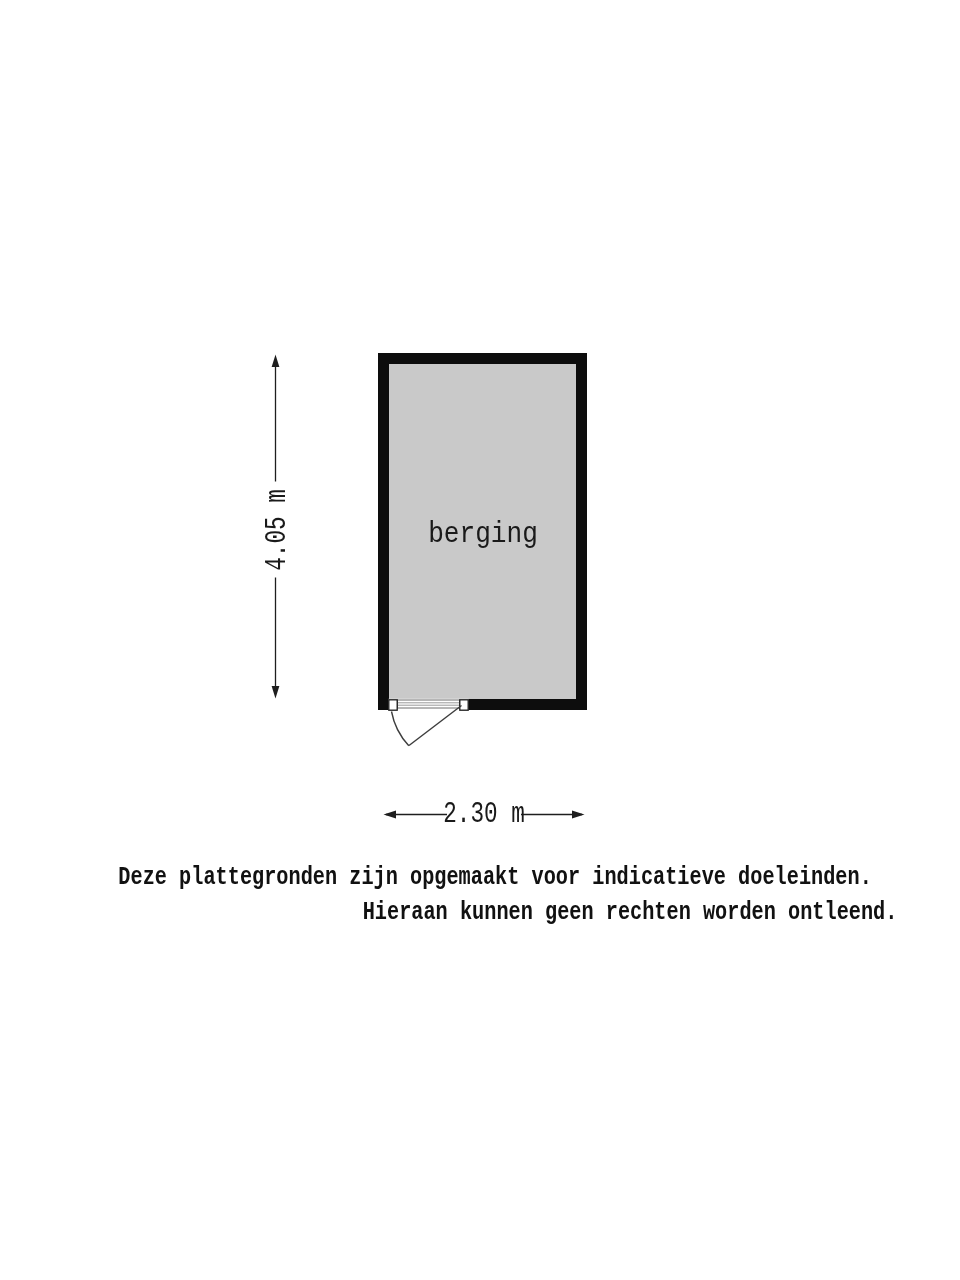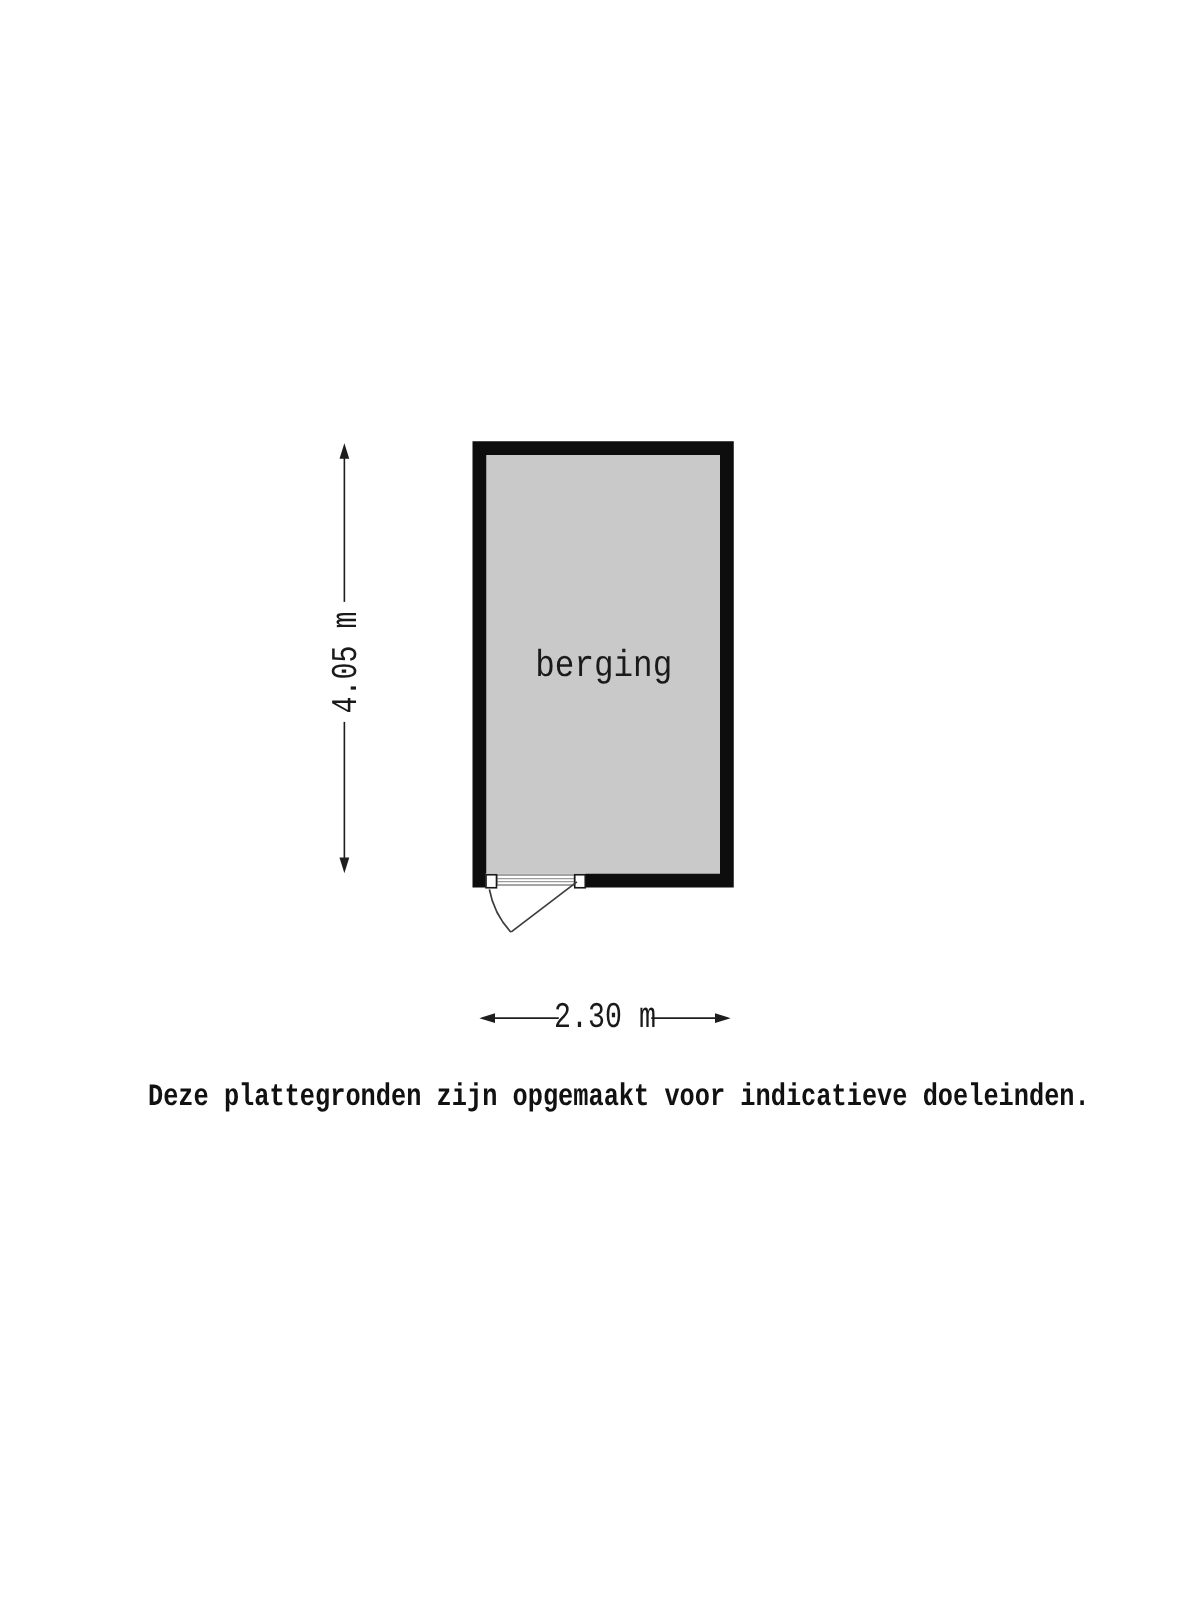--- a/index.html
+++ b/index.html
@@ -112,15 +112,18 @@
   <div class="label room-label">berging</div>
 
   <div class="label dim-label dim-label-v">4.05 m</div>
 
   <div class="label dim-label dim-label-h">2.30 m</div>
 
   <div class="disclaimer">
     <div class="dline">
       <span>Deze plattegronden zijn opgemaakt voor indicatieve doeleinden.</span>
     </div>
+    <div class="dline">
+      <span>Hieraan kunnen geen rechten worden ontleend.</span>
+    </div>
   </div>
 
 </div>
 
 </body></html>

